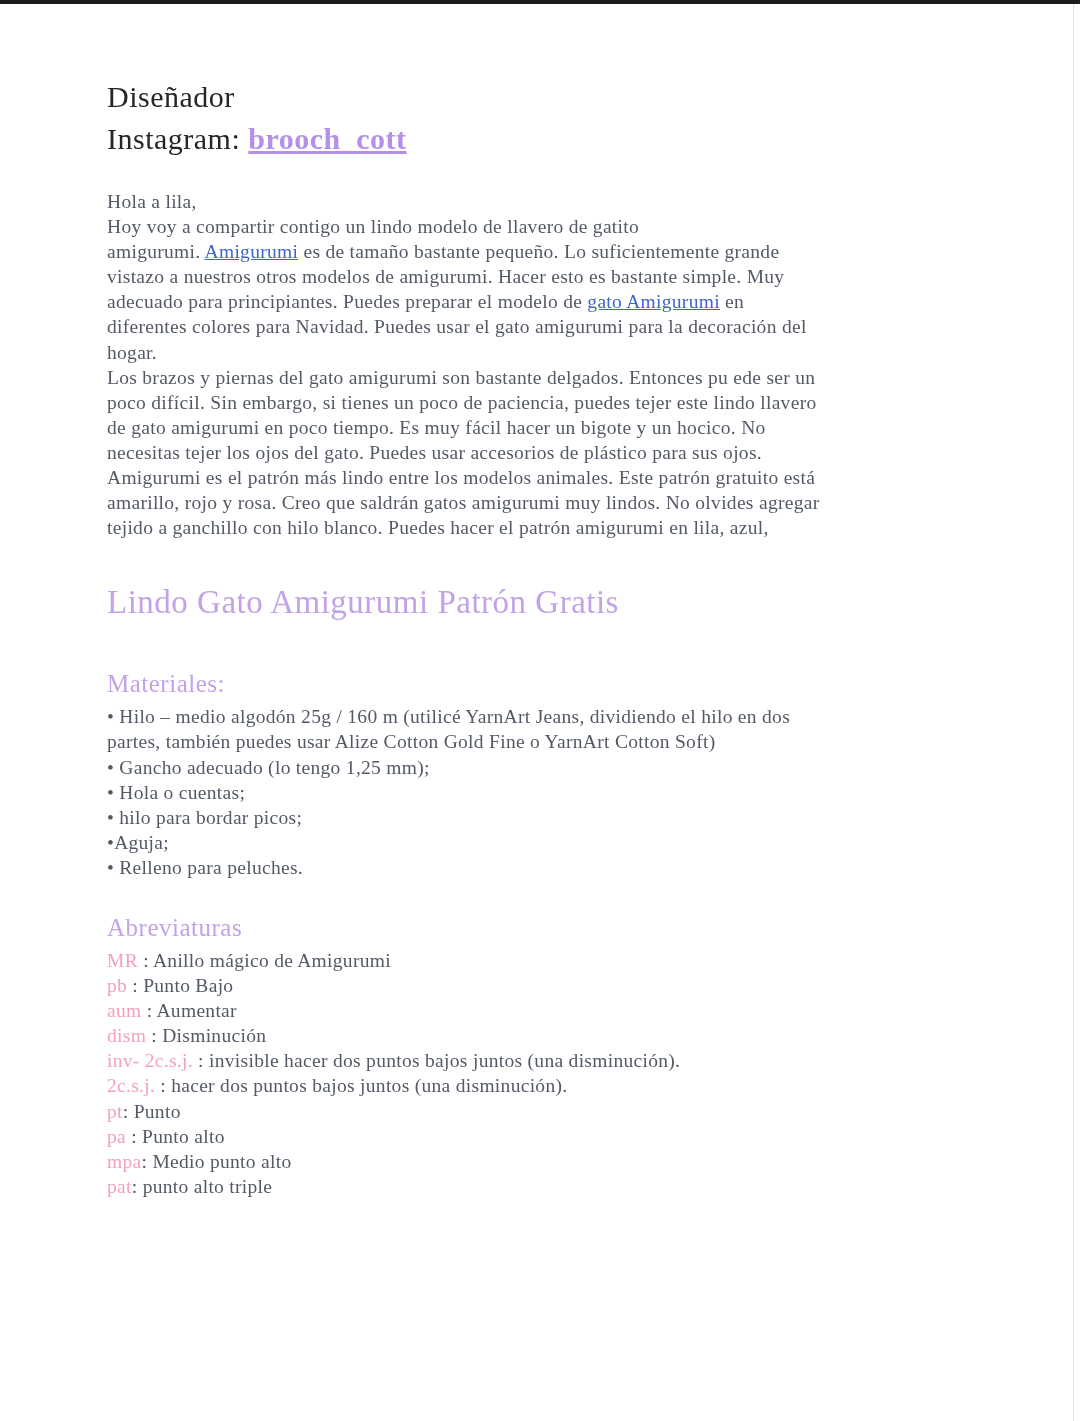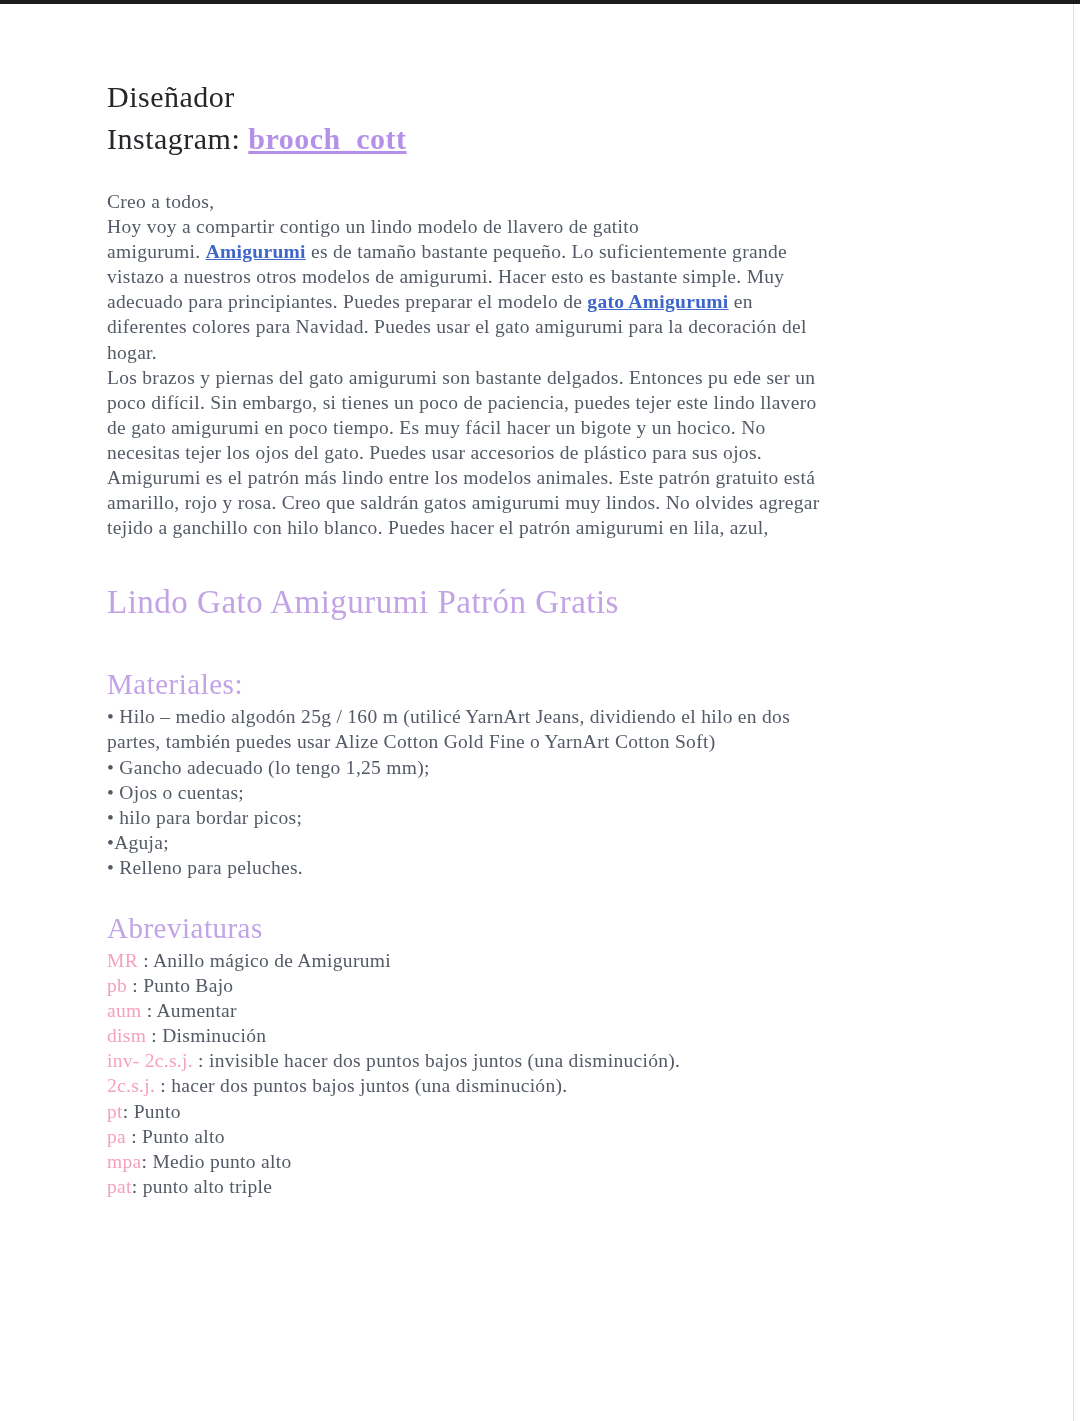--- a/index.html
+++ b/index.html
@@ -40,37 +40,37 @@
 
   .intro { margin-top: 29px; }
   .tline {
     font-size: 19.5px;
     line-height: 25.1px;
     letter-spacing: 0.3px;
     color: var(--body-text, #535a66);
   }
   .text-link {
     color: var(--link-blue, #3e66c9);
-    font-weight: 700;
+    font-weight: 400;
     text-decoration: underline;
     cursor: pointer;
   }
 
   .main-heading {
     margin: 40px 0 0 0;
     font-weight: 400;
     font-size: 33px;
     line-height: 44px;
     letter-spacing: 0.5px;
     color: var(--heading-purple, #c2a3e6);
   }
   .section-heading {
     margin: 42px 0 2px 0;
     font-weight: 400;
-    font-size: 29px;
+    font-size: 25px;
     line-height: 36px;
     letter-spacing: 0.5px;
     color: var(--heading-purple, #c2a3e6);
   }
   .abbr-heading { margin-top: 30px; }
 
   .abbr-term { color: var(--abbr-pink, #f5a0bd); }
 </style>
 </head>
 <body>
@@ -80,21 +80,21 @@
   <div class="page-edge"></div>
 
   <div class="content">
 
     <h1 class="doc-title">
       <span>Diseñador</span><br>
       <span>Instagram: </span><a class="handle-link">brooch_cott</a>
     </h1>
 
     <div class="intro" id="intro">
-        <div class="tline"><span>Creo a todos,</span></div>
+        <div class="tline"><span>Hola a lila,</span></div>
         <div class="tline"><span>Hoy voy a compartir contigo un lindo modelo de llavero de gatito</span></div>
         <div class="tline"><span>amigurumi. </span><a class="text-link">Amigurumi</a><span> es de tamaño bastante pequeño. Lo suficientemente grande</span></div>
         <div class="tline"><span>vistazo a nuestros otros modelos de amigurumi. Hacer esto es bastante simple. Muy</span></div>
         <div class="tline"><span>adecuado para principiantes. Puedes preparar el modelo de </span><a class="text-link">gato Amigurumi</a><span> en</span></div>
         <div class="tline"><span>diferentes colores para Navidad. Puedes usar el gato amigurumi para la decoración del</span></div>
         <div class="tline"><span>hogar.</span></div>
         <div class="tline"><span>Los brazos y piernas del gato amigurumi son bastante delgados. Entonces pu ede ser un</span></div>
         <div class="tline"><span>poco difícil. Sin embargo, si tienes un poco de paciencia, puedes tejer este lindo llavero</span></div>
         <div class="tline"><span>de gato amigurumi en poco tiempo. Es muy fácil hacer un bigote y un hocico. No</span></div>
         <div class="tline"><span>necesitas tejer los ojos del gato. Puedes usar accesorios de plástico para sus ojos.</span></div>
@@ -103,21 +103,21 @@
         <div class="tline"><span>tejido a ganchillo con hilo blanco. Puedes hacer el patrón amigurumi en lila, azul,</span></div>
       </div>
 
     <h2 class="main-heading">Lindo Gato Amigurumi Patrón Gratis</h2>
 
     <h3 class="section-heading">Materiales:</h3>
     <div id="materials">
         <div class="tline">• Hilo – medio algodón 25g / 160 m (utilicé YarnArt Jeans, dividiendo el hilo en dos</div>
         <div class="tline">partes, también puedes usar Alize Cotton Gold Fine o YarnArt Cotton Soft)</div>
         <div class="tline">• Gancho adecuado (lo tengo 1,25 mm);</div>
-        <div class="tline">• Ojos o cuentas;</div>
+        <div class="tline">• Hola o cuentas;</div>
         <div class="tline">• hilo para bordar picos;</div>
         <div class="tline">•Aguja;</div>
         <div class="tline">• Relleno para peluches.</div>
       </div>
 
     <h3 class="section-heading abbr-heading">Abreviaturas</h3>
     <div id="abbr-list">
         <div class="tline"><span class="abbr-term">MR</span><span> : Anillo mágico de Amigurumi</span></div>
         <div class="tline"><span class="abbr-term">pb</span><span> : Punto Bajo</span></div>
         <div class="tline"><span class="abbr-term">aum</span><span> : Aumentar</span></div>

